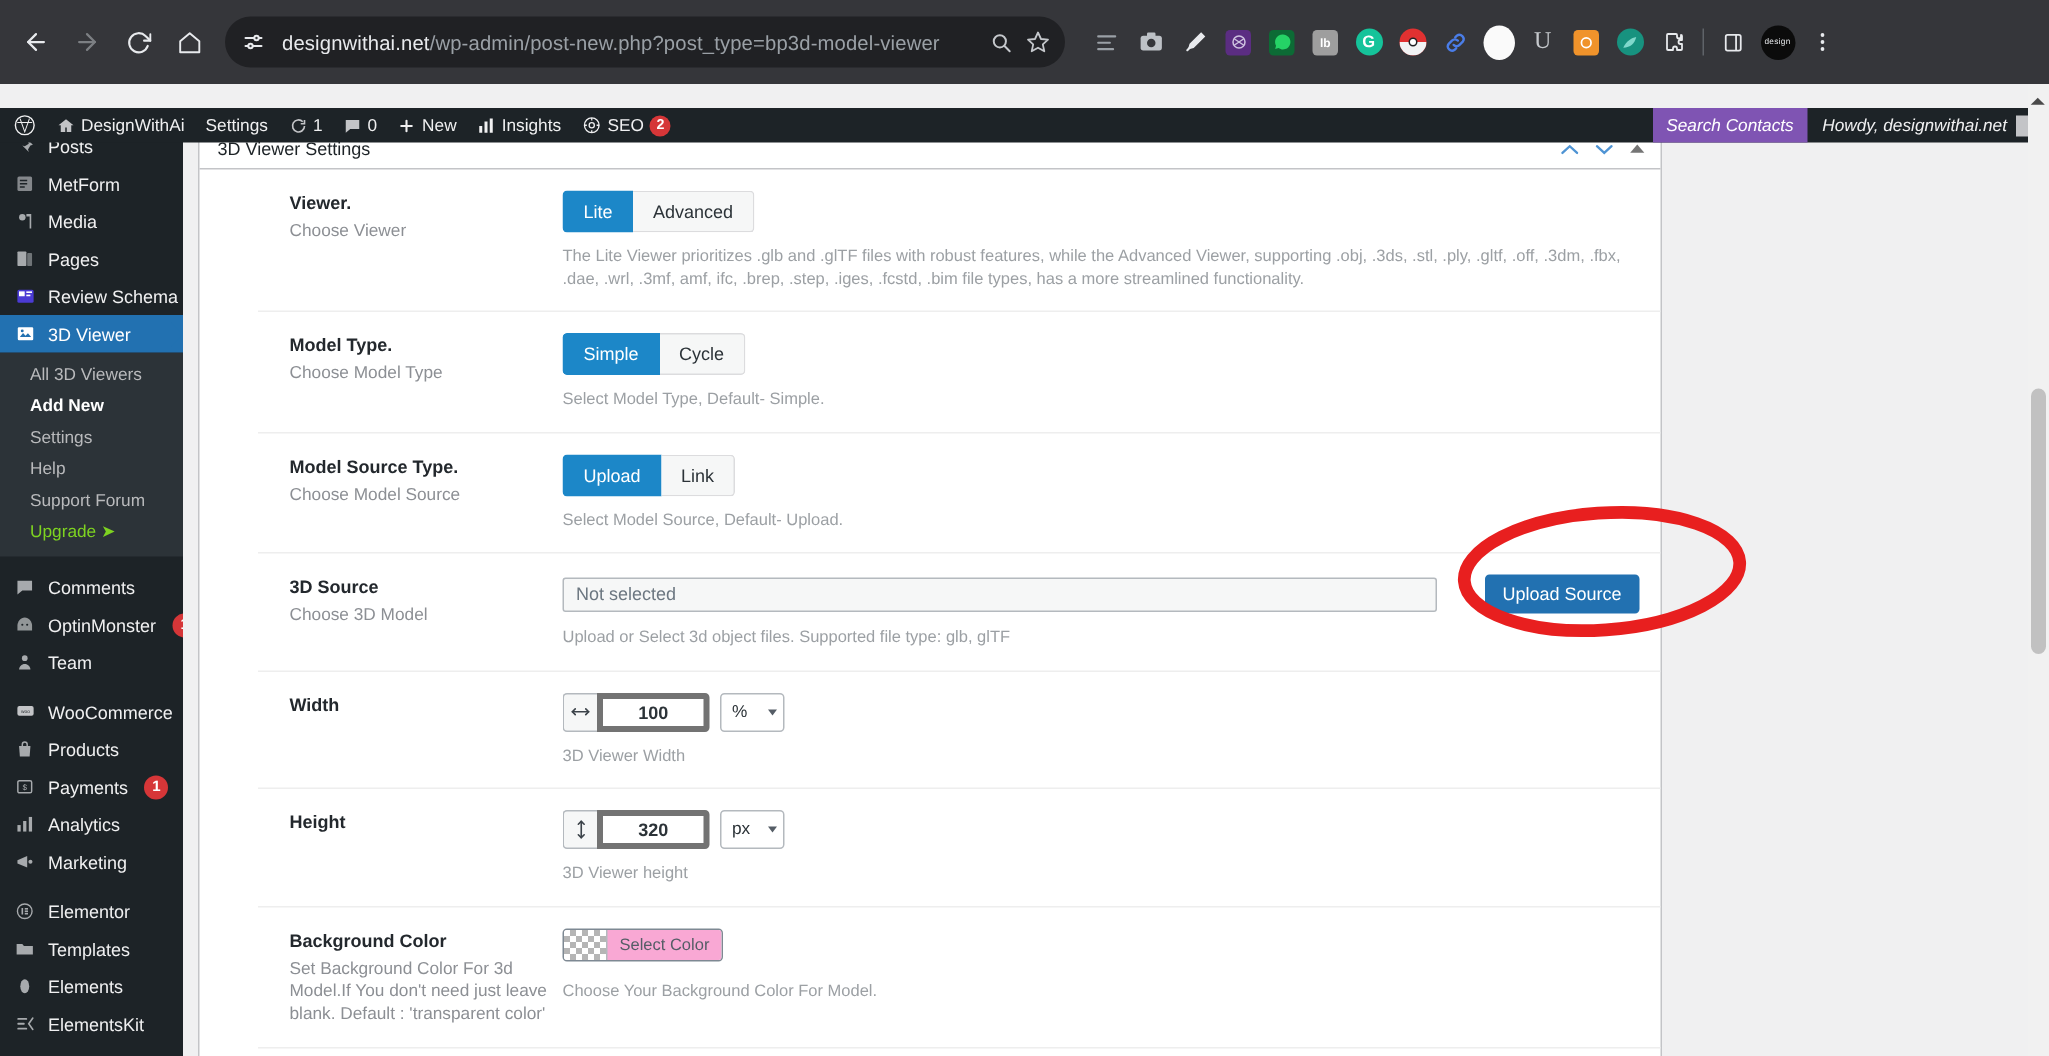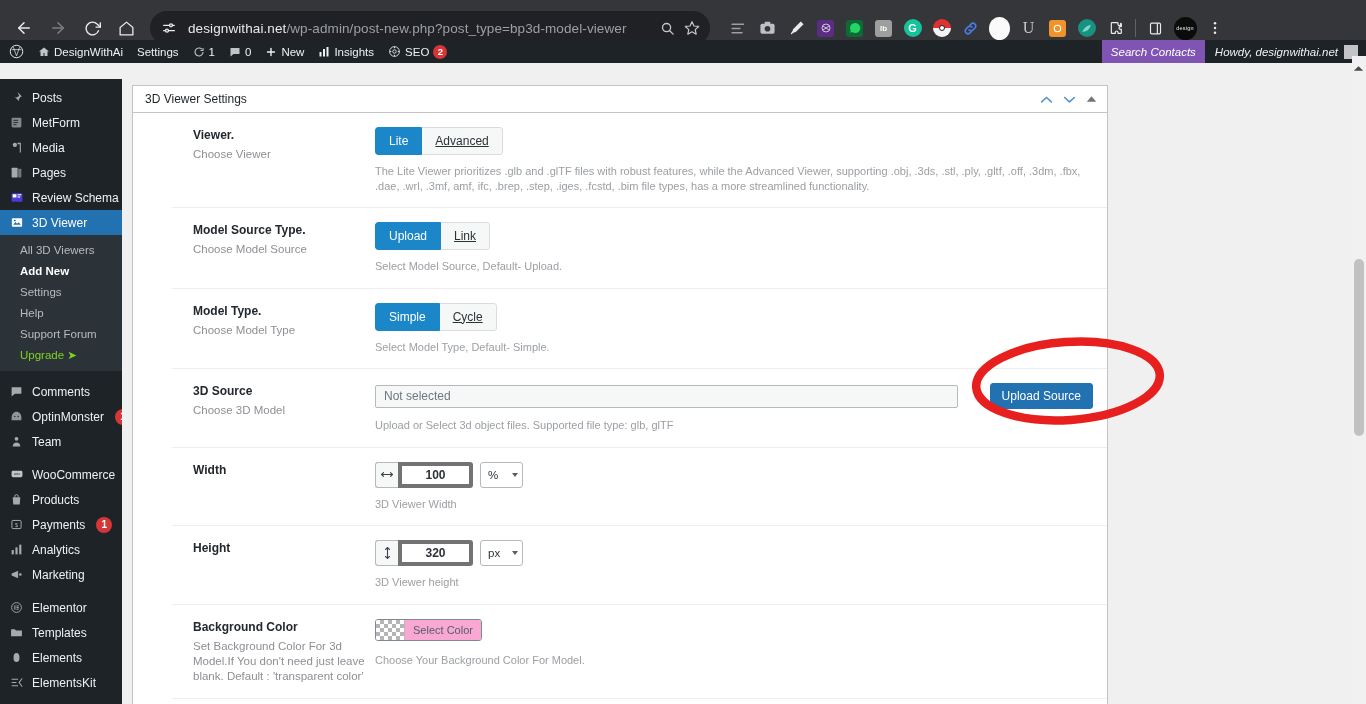--- a/index.html
+++ b/index.html
@@ -61,21 +61,21 @@
     width: 29px; height: 28px;
     display: flex; align-items: center; justify-content: center;
     cursor: pointer; flex: 0 0 auto;
   }
   .ext-sq { width: 17px; height: 17px; border-radius: 3px; display:flex;align-items:center;justify-content:center;font-size:9px;color:#fff;font-weight:bold;}
   .ext-circ { width: 18px; height: 18px; border-radius: 50%; display:flex;align-items:center;justify-content:center;font-size:11px;color:#fff;font-weight:bold;}
   .chrome-divider { width: 1px; height: 18px; background: #5f6368; margin: 0 5px; }
 
   
   .wp-adminbar {
-    position: absolute; top: 40px; left: 0; width: 1366px; height: 23px;
+    position: absolute; top: 72px; left: 0; width: 1366px; height: 23px;
     background: #1d2327;
     display: flex; align-items: center;
     font-size: 11.5px; color: #f0f0f1;
     z-index: 20;
   }
   .ab-item {
     display: flex; align-items: center; gap: 4px;
     height: 23px; padding: 0 7px;
     white-space: nowrap; cursor: pointer;
   }
@@ -186,21 +186,21 @@
 
   
   .btngroup { display: inline-flex; border-radius: 3px; overflow: hidden; }
   .btngroup .bg-btn {
     padding: 6px 13px; font-size: 12px;
     background: #f6f7f7; color: #2c3338;
     border: 1px solid #dcdcde; border-left: none;
     cursor: pointer; min-width: 38px; text-align: center;
   }
   .btngroup .bg-btn:first-child { border-left: 1px solid #dcdcde; border-radius: 3px 0 0 3px; }
-  .btngroup .bg-btn:last-child { border-radius: 0 3px 3px 0; text-decoration: underline; }
+  .btngroup .bg-btn:last-child { border-radius: 0 3px 3px 0; }
   .btngroup .bg-btn.active {
     background: #1c87c8; color: #fff; border-color: #1c87c8;
   }
 
   
   .src-row { display: flex; align-items: center; }
   .src-input {
     flex: 0 0 auto;
     width: 583px; height: 23px;
     border: 1px solid #b4b9be;
@@ -744,43 +744,43 @@
         <div class="btngroup">
           <div class="bg-btn active">Lite</div>
           <div class="bg-btn">Advanced</div>
         </div>
         <div class="fhelp" style="max-width:742px">The Lite Viewer prioritizes .glb and .glTF files with robust features, while the Advanced Viewer, supporting .obj, .3ds, .stl, .ply, .gltf, .off, .3dm, .fbx, .dae, .wrl, .3mf, amf, ifc, .brep, .step, .iges, .fcstd, .bim file types, has a more streamlined functionality.</div>
       </div>
     </div>
 
     <div class="frow">
       <div class="flabel">
+        <div class="ftitle">Model Type.</div>
+        <div class="fsub">Choose Model Type</div>
+      </div>
+      <div class="ffield">
+        <div class="btngroup">
+          <div class="bg-btn active">Simple</div>
+          <div class="bg-btn">Cycle</div>
+        </div>
+        <div class="fhelp">Select Model Type, Default- Simple.</div>
+      </div>
+    </div>
+
+    <div class="frow">
+      <div class="flabel">
         <div class="ftitle">Model Source Type.</div>
         <div class="fsub">Choose Model Source</div>
       </div>
       <div class="ffield">
         <div class="btngroup">
           <div class="bg-btn active">Upload</div>
           <div class="bg-btn">Link</div>
         </div>
         <div class="fhelp">Select Model Source, Default- Upload.</div>
-      </div>
-    </div>
-
-    <div class="frow">
-      <div class="flabel">
-        <div class="ftitle">Model Type.</div>
-        <div class="fsub">Choose Model Type</div>
-      </div>
-      <div class="ffield">
-        <div class="btngroup">
-          <div class="bg-btn active">Simple</div>
-          <div class="bg-btn">Cycle</div>
-        </div>
-        <div class="fhelp">Select Model Type, Default- Simple.</div>
       </div>
     </div>
 
     <div class="frow">
       <div class="flabel">
         <div class="ftitle">3D Source</div>
         <div class="fsub">Choose 3D Model</div>
       </div>
       <div class="ffield">
         <div class="src-row">

